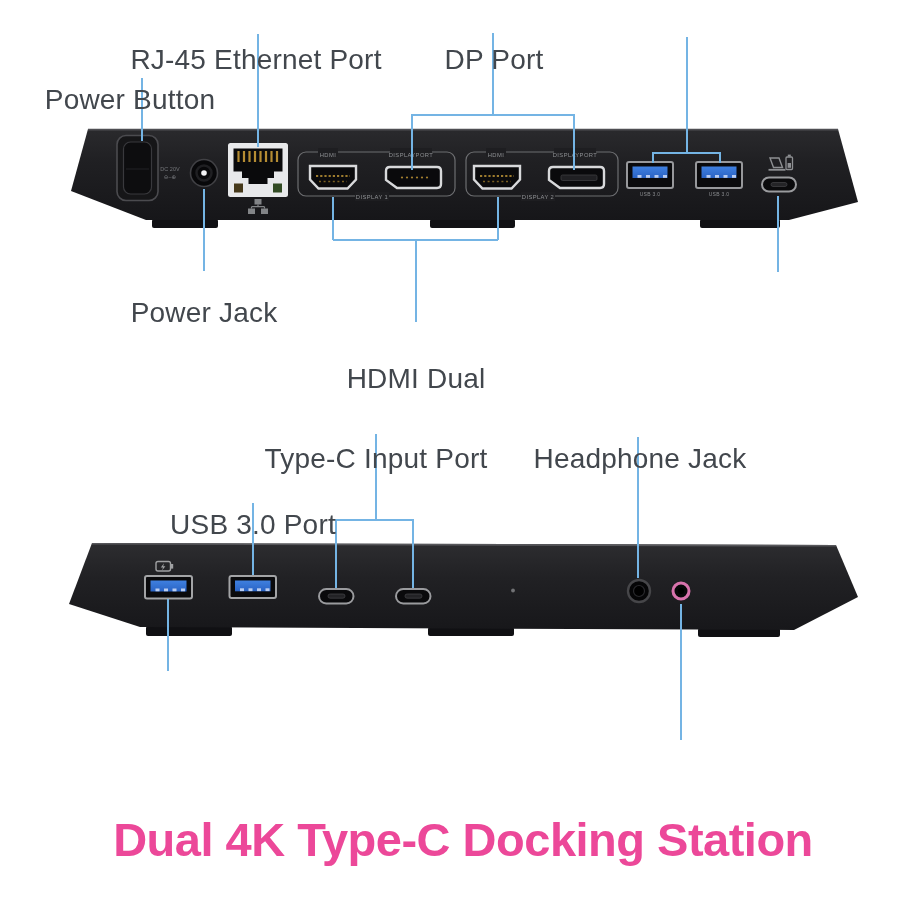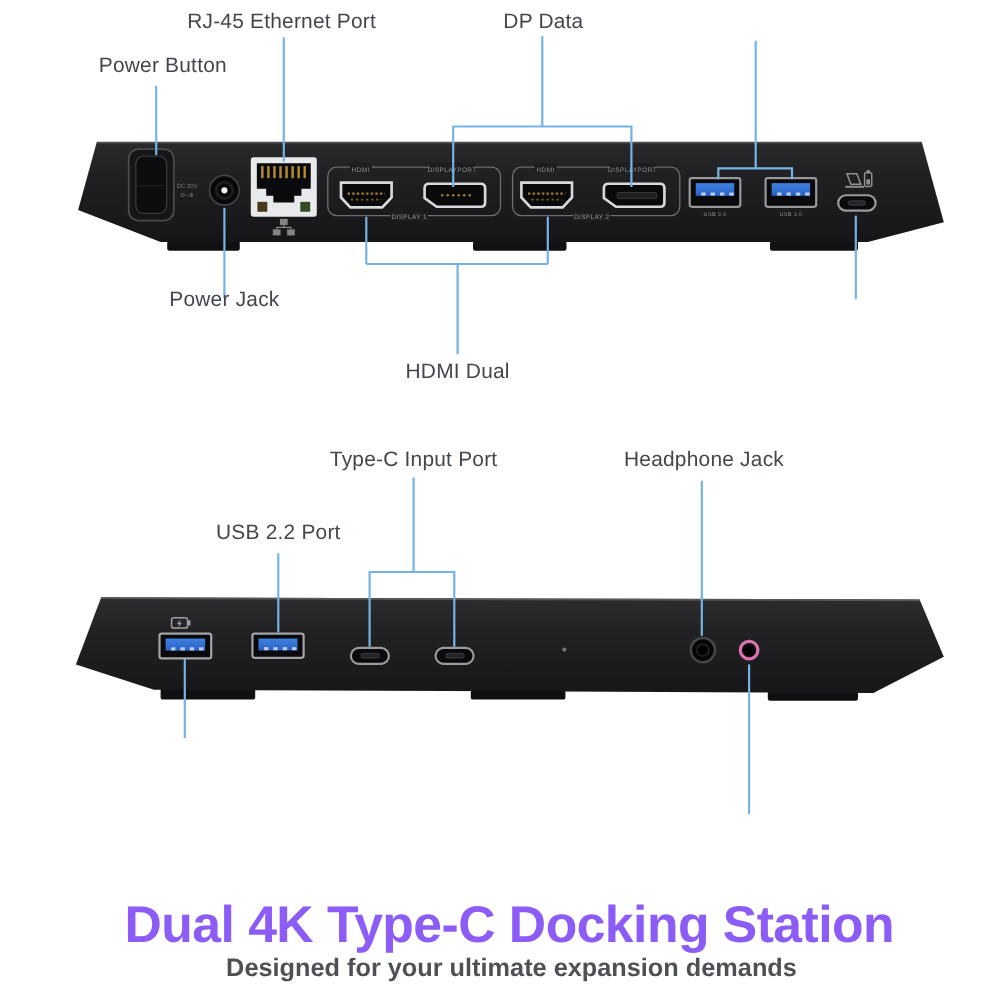--- a/index.html
+++ b/index.html
@@ -1,22 +1,22 @@
 <!DOCTYPE html>
 <html><head>
 <meta charset="utf-8">
 <style>
   html,body{margin:0;padding:0;background:#fff;}
   #stage{position:relative;width:900px;height:900px;background:#ffffff;overflow:hidden;
          font-family:"Liberation Sans",sans-serif;}
   #stage svg{position:absolute;left:0;top:0;}
   .callout{position:absolute;transform:translateX(-50%);white-space:nowrap;
-           font-size:19px;line-height:23px;color:#42474d;letter-spacing:0.2px;}
+           font-size:28px;line-height:23px;color:#42474d;letter-spacing:0.2px;margin-top:40px;}
   .footer-title{position:absolute;transform:translateX(-50%);white-space:nowrap;
-                font-size:47px;font-weight:bold;color:#8b5cf6;letter-spacing:-0.5px;}
+                font-size:47px;font-weight:bold;color:#ec4899;letter-spacing:-0.5px;}
   .footer-sub{position:absolute;transform:translateX(-50%);white-space:nowrap;
               font-size:23px;font-weight:600;color:#4d5155;}
   text{font-family:"Liberation Sans",sans-serif;}
 </style>
 </head>
 <body>
 
 <div id="stage">
 
   <svg width="900" height="900" viewBox="0 0 900 900">
@@ -234,25 +234,24 @@
       <path d="M333,197 V240 M333,240 H498 M498,240 V197 M416,240 V322"></path>
       <path d="M778,196 V272"></path>
       <path d="M253,503 V575"></path>
       <path d="M376,434 V520 M336,588 V520 H413 V588"></path>
       <path d="M638,437 V578"></path>
       <path d="M168,599 V671"></path>
       <path d="M681,604 V740"></path>
     </g>
   </svg>
 
-  <div class="callout" style="left:148px;top:48px">Power Button</div>
+  <div class="callout" style="left:130px;top:48px">Power Button</div>
   <div class="callout" style="left:256px;top:8px">RJ-45 Ethernet Port</div>
-  <div class="callout" style="left:494px;top:8px">DP Data</div>
+  <div class="callout" style="left:494px;top:8px">DP Port</div>
   <div class="callout" style="left:204px;top:261px">Power Jack</div>
   <div class="callout" style="left:416px;top:327px">HDMI Dual</div>
   <div class="callout" style="left:640px;top:407px">Headphone Jack</div>
   <div class="callout" style="left:376px;top:407px">Type-C Input Port</div>
-  <div class="callout" style="left:253px;top:473px">USB 2.2 Port</div>
+  <div class="callout" style="left:253px;top:473px">USB 3.0 Port</div>
 
   <div class="footer-title" style="left:463px;top:812px">Dual 4K Type-C Docking Station</div>
-  <div class="footer-sub" style="left:465px;top:866px">Designed for your ultimate expansion demands</div>
 
 </div>
 
 </body></html>

